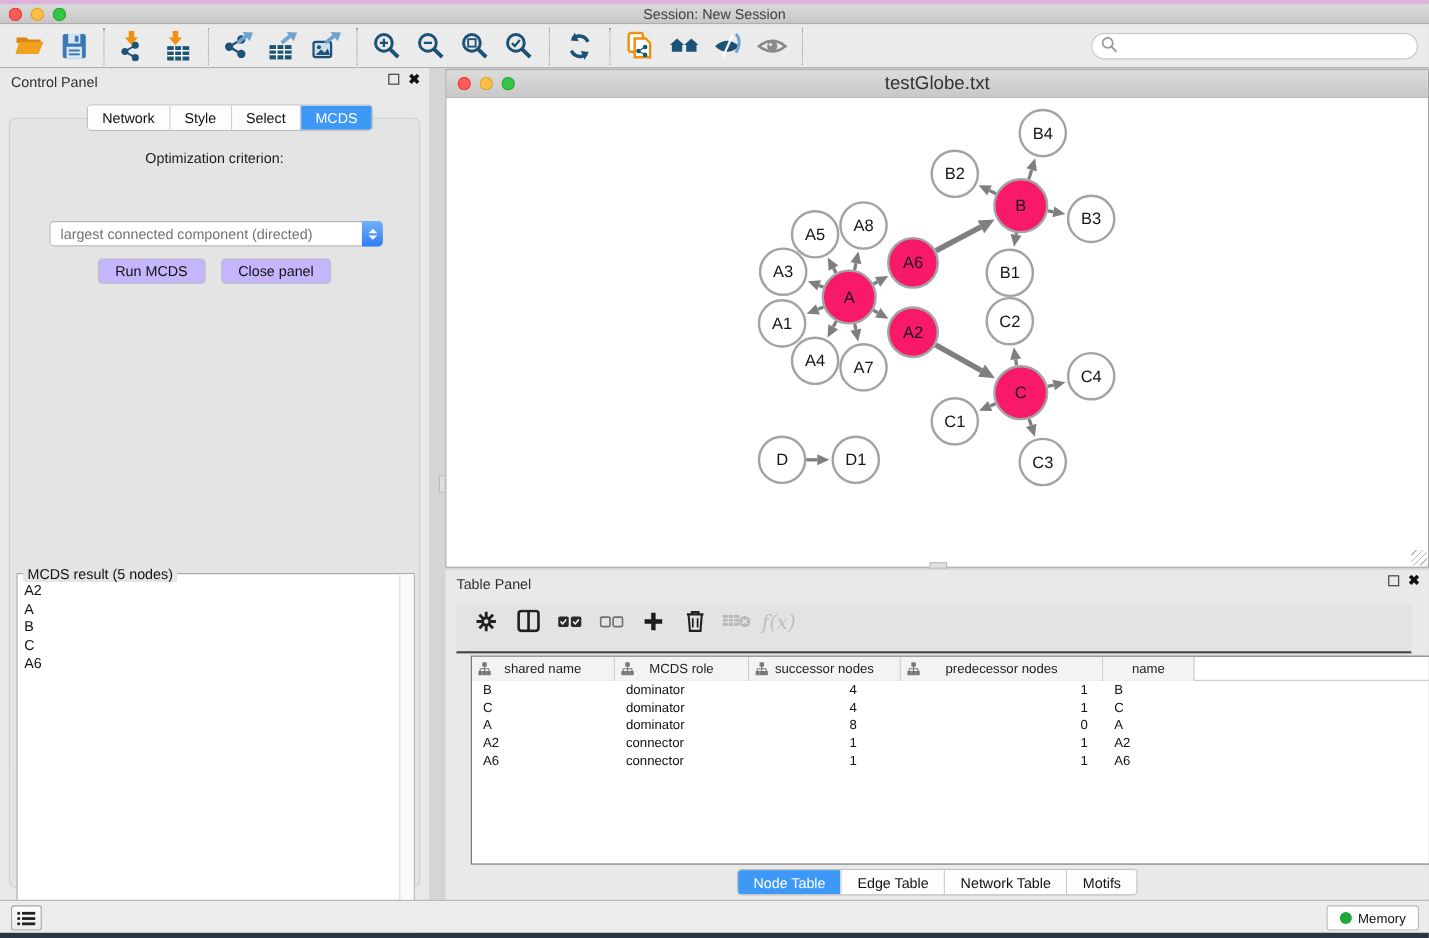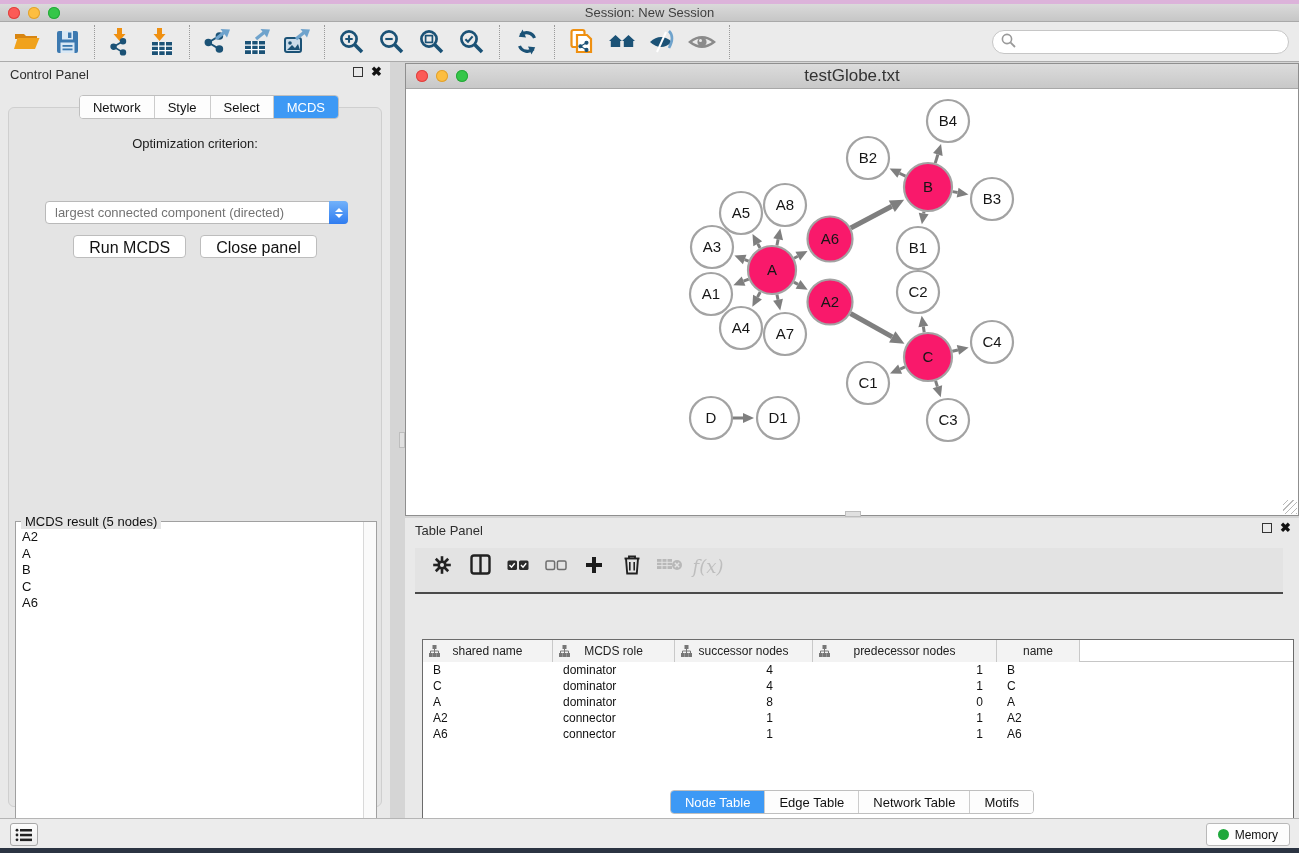--- a/index.html
+++ b/index.html
@@ -47,22 +47,22 @@
   #opt-label { text-align:center; margin-top:28px; color:#1c1c1c; }
   #dropdown { position:absolute; left:36px; top:93px; width:303px; height:23px; background:#fff;
     border:1px solid #b9b9b9; border-radius:4px; display:flex; align-items:center; }
   #dropdown .dd-value { flex:1; padding-left:9px; font-size:13px; color:#737373; white-space:nowrap; overflow:hidden; }
   .dd-stepper { width:19px; height:23px; margin:-1px -1px -1px 0; border-radius:0 4px 4px 0;
     background:linear-gradient(#72b2fa,#2f7cf0); display:flex; flex-direction:column; align-items:center; justify-content:center; gap:2px; }
   .dd-stepper i { display:block; width:0; height:0; border-left:4px solid transparent; border-right:4px solid transparent; }
   .dd-stepper i.up { border-bottom:4px solid #fff; }
   .dd-stepper i.dn { border-top:4px solid #fff; }
   #cp-buttons { position:absolute; left:0; top:127px; width:100%; display:flex; justify-content:center; gap:14px; }
-  .std-btn { background:#ffffff; border:1px solid #bdbdbd; border-radius:4px; padding:3px 15px;
-    font-size:16px; font-family:"Liberation Sans",sans-serif; color:#111; height:23px; }
+  .std-btn { background:#c4b5fd; border:1px solid #bdbdbd; border-radius:4px; padding:3px 15px;
+    font-size:13px; font-family:"Liberation Sans",sans-serif; color:#111; height:23px; }
   #result-box { position:absolute; left:6px; top:413px; width:362px; height:338px;
     border:1px solid #a0a0a0; background:#fff; }
   #result-legend { position:absolute; top:-8px; left:5px; background:#e4e4e4; padding:0 4px; font-size:13px; color:#111; }
   #result-list { position:absolute; left:0; top:3px; right:13px; bottom:0; padding:4px 6px; overflow:hidden; }
   #result-list div { line-height:16.5px; font-size:13px; color:#111; }
   #result-scroll { position:absolute; right:0; top:0; width:13px; height:100%;
     background:#fafafa; border-left:1px solid #d9d9d9; }
 
   
   #network-window { position:absolute; left:405px; top:63px; width:894px; height:453px;
@@ -78,22 +78,22 @@
   .splitter-h { position:absolute; left:845px; top:511px; width:16px; height:6px;
     background:#e0e0e0; border:1px solid #bdbdbd; }
 
   
   #table-panel { position:absolute; left:405px; top:518px; width:894px; height:300px; background:#e9e9e9; }
   #tp-toolbar { position:absolute; left:10px; top:30px; width:868px; height:46px; background:#e3e3e3;
     border-bottom:2px solid #4a4a4a; display:flex; align-items:flex-start; gap:4px; padding-left:10px; }
   .tp-btn { width:34px; height:36px; border:none; background:transparent; display:flex; align-items:center; justify-content:center; }
   .tp-btn.disabled { opacity:.5; }
   .fx { font-family:"DejaVu Serif", serif; font-style:italic; font-size:18px; color:#9a9a9a; }
-  #node-table { position:absolute; left:17px; top:78px; width:872px; height:190px; background:#fff;
-    border:1px solid #6b6b6b; overflow:hidden;margin-top:43px; }
+  #node-table { position:absolute; left:23px; top:78px; width:872px; height:190px; background:#fff;
+    border:1px solid #6b6b6b; overflow:hidden; }
   #nt-header { display:flex; height:22px; border-bottom:1px solid #c6c6c6; }
   .nt-hcell { position:relative; background:#f3f3f3; border-right:1px solid #c9c9c9; height:22px;
     display:flex; align-items:center; justify-content:center; font-size:12px; color:#222; }
   .nt-hcell .tree-ic { position:absolute; left:6px; top:5px; }
   .nt-row { display:flex; height:16px; }
   .nt-cell { font-size:12px; line-height:16px; color:#111; white-space:nowrap; overflow:hidden; }
   #tp-tabs { position:absolute; left:0; top:272px; width:100%; display:flex; justify-content:center; }
   #tp-tabs .seg button { padding:3px 14px; }
   
   #statusbar { position:absolute; left:0; top:818px; width:1299px; height:30px; background:#ececec;

